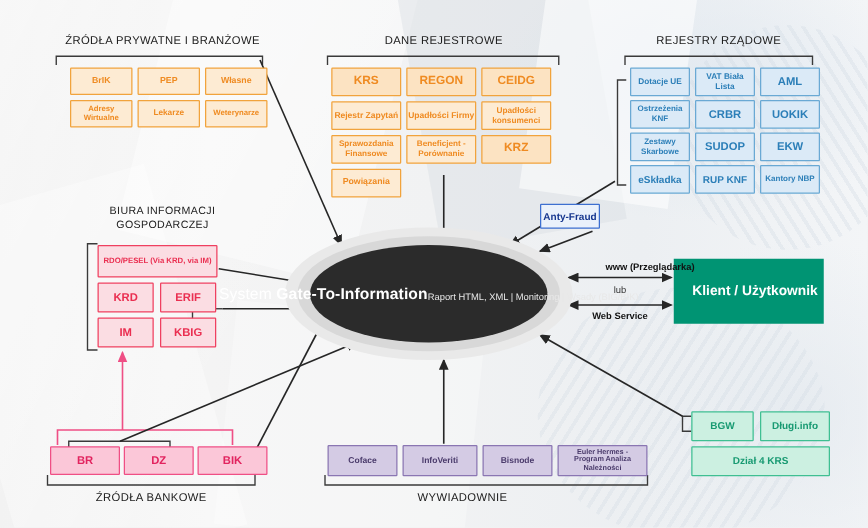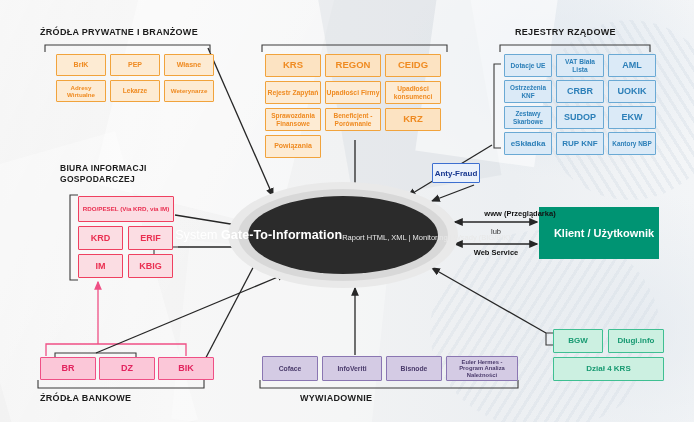--- a/index.html
+++ b/index.html
@@ -28,23 +28,24 @@
   .bg5{left:540px;top:20px;width:180px;height:180px;border-radius:50%;
        background:repeating-linear-gradient(58deg, rgba(205,215,225,0.30) 0 3px, rgba(205,215,225,0) 3px 9px);}
   .bg6{left:430px;top:230px;width:230px;height:200px;border-radius:50%;
        background:repeating-linear-gradient(122deg, rgba(205,215,225,0.28) 0 3px, rgba(205,215,225,0) 3px 9px);}
   .bg7{left:180px;top:250px;width:200px;height:180px;background:rgba(255,255,255,0.30);transform:rotate(6deg);}
 
   svg#wires{position:absolute;left:0;top:0;width:694px;height:422px;pointer-events:none;}
 
   .grp-title{
     position:absolute;
-    font-weight:bold;
+    font-weight:normal;
     color:#1b1b1b;
     letter-spacing:0.3px;
+    text-align:center;
     line-height:1.35;
   }
 
   .chip{
     position:absolute;
     display:flex;align-items:center;justify-content:center;
     text-align:center;
     font-weight:bold;
     line-height:1.15;
     box-sizing:border-box;
@@ -179,20 +180,21 @@
 
   <div class="ellipse-outer" style="left:228px;top:182px;width:230px;height:106px;"></div>
   <div class="ellipse-mid" style="left:238px;top:189px;width:210px;height:92px;"></div>
   <div class="ellipse-core" style="left:248px;top:196px;width:190px;height:78px;">
     <div class="ell-title"><span>System </span><b>Gate-To-Information</b></div>
     <div class="ell-sub">Raport HTML, XML   |   Monitoring   |   Wsady (BIG/BIK)</div>
   </div>
 
   <div class="grp-title" style="left:40px;top:26px;width:180px;font-size:9px;">ŹRÓDŁA PRYWATNE I BRANŻOWE</div>
 
+  <div class="grp-title" style="left:290px;top:26px;width:130px;font-size:9px;">DANE REJESTROWE</div>
 
   <div class="grp-title" style="left:515px;top:26px;width:120px;font-size:9px;">REJESTRY RZĄDOWE</div>
 
   <div class="grp-title" style="left:60px;top:163px;width:140px;font-size:8.5px;">
     <div>BIURA INFORMACJI</div>
     <div>GOSPODARCZEJ</div>
   </div>
 
   <div class="grp-title" style="left:40px;top:392px;width:162px;font-size:9px;">ŹRÓDŁA BANKOWE</div>
 

